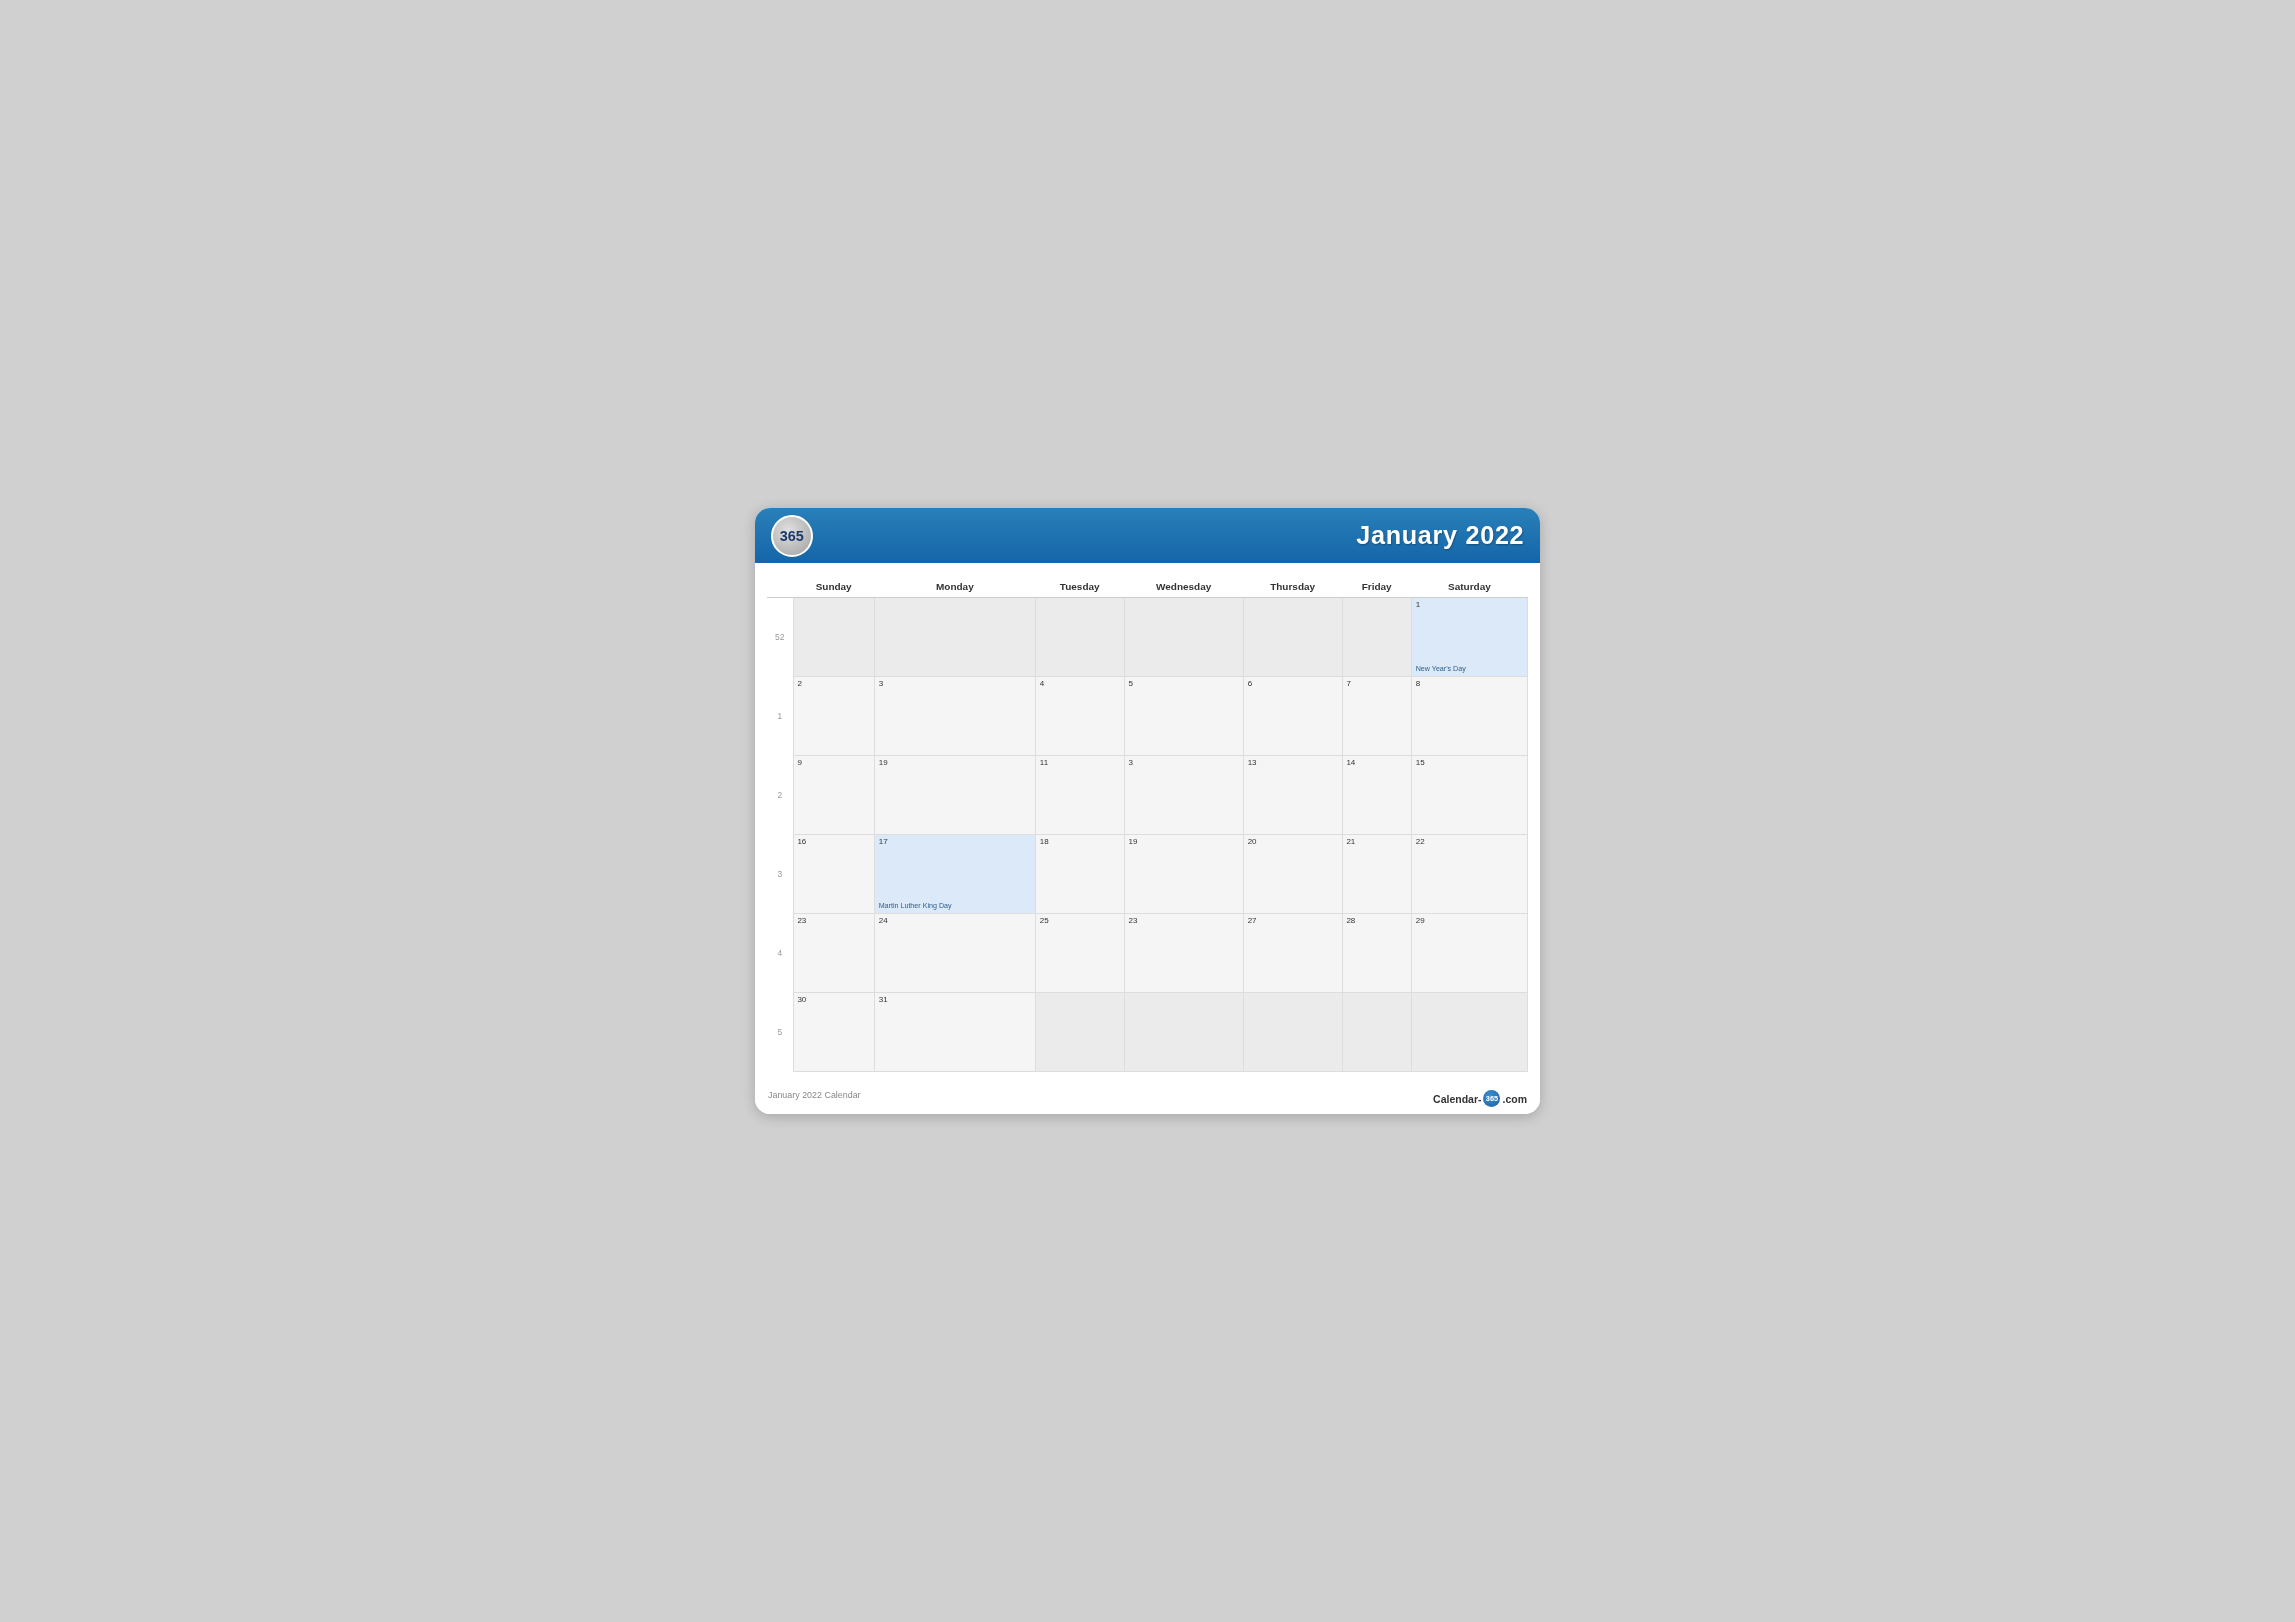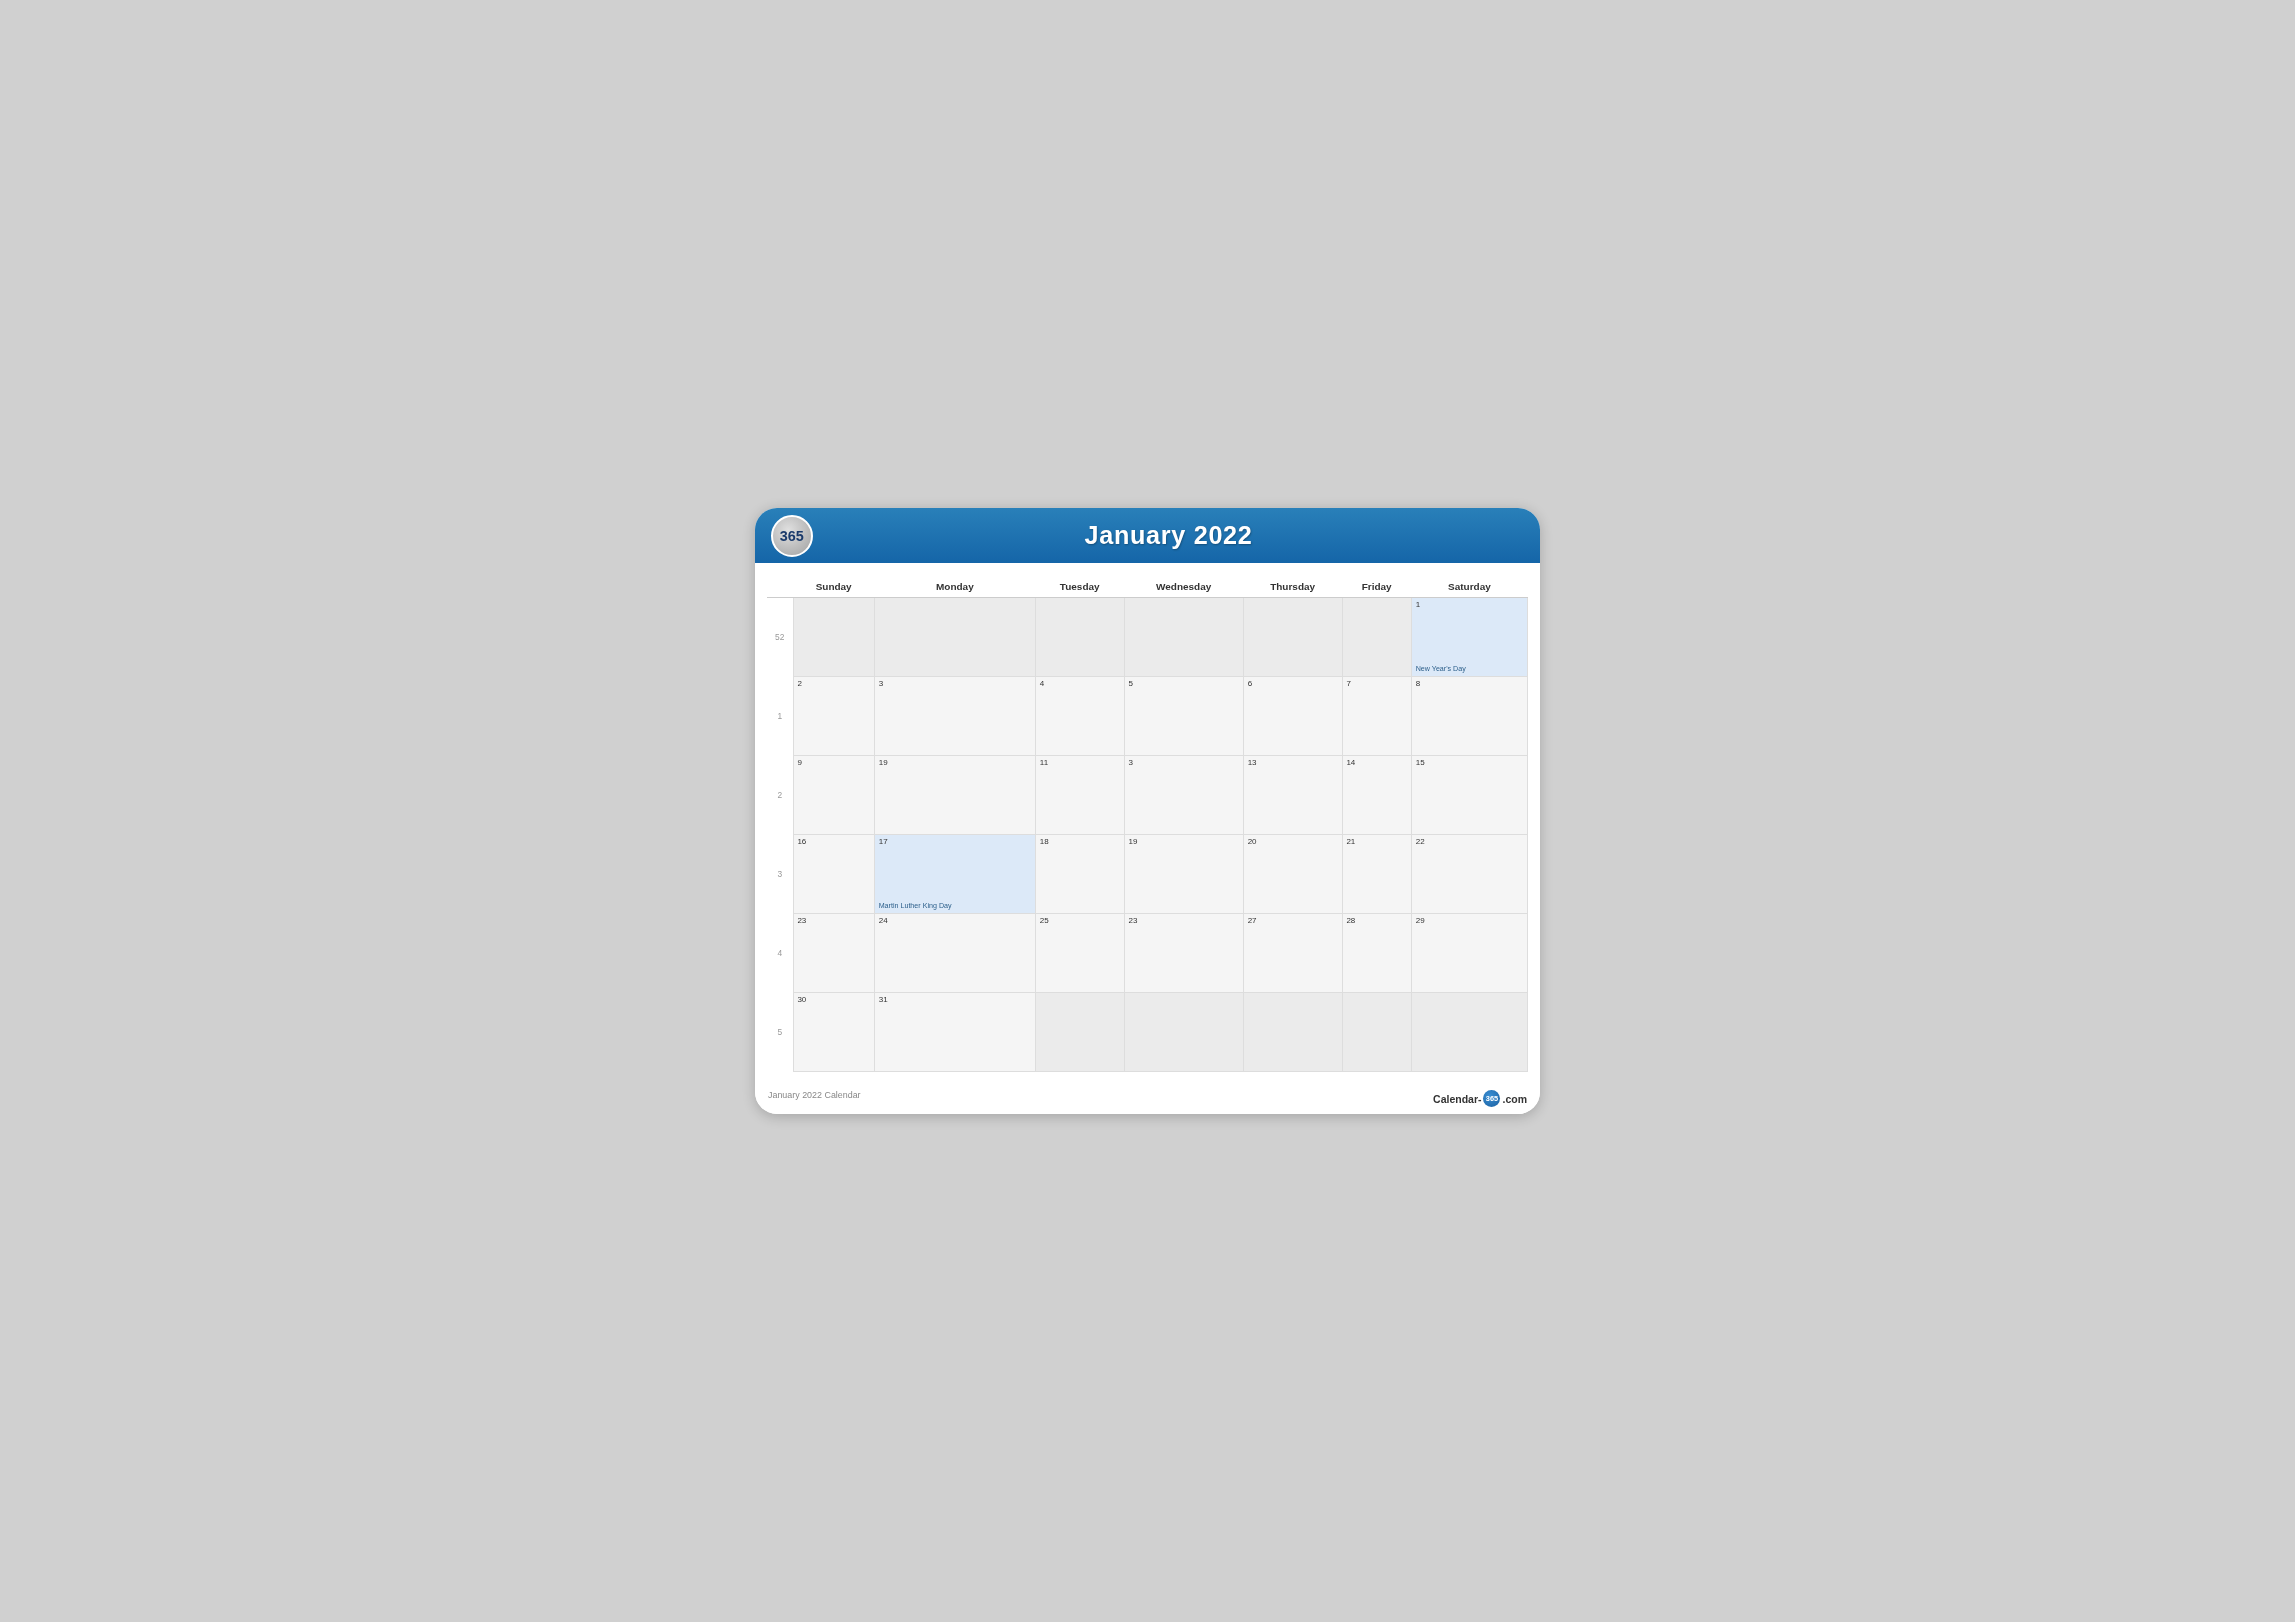--- a/index.html
+++ b/index.html
@@ -8,21 +8,21 @@
       display: flex;
       flex-direction: column;
       align-items: center;
       justify-content: center;
       min-height: 100vh;
       font-family: Arial, sans-serif;
       padding: 13px;
     }
     .calendar-wrapper {
       background: #fff;
-      border-radius: 22px;
+      border-radius: 15px;
       box-shadow: 0 2.6px 13px rgba(0,0,0,0.2);
       overflow: hidden;
       width: 95vw;
       max-width: 785px;
     }
     .calendar-header {
       background: linear-gradient(180deg, #2980b9 0%, #1565a8 100%);
       display: flex;
       align-items: center;
       padding: 6.5px 15.7px;
@@ -40,21 +40,21 @@
       font-size: 14.4px;
       color: #1a3a6b;
       flex-shrink: 0;
       background: radial-gradient(circle at 40% 35%, #e0e0e0, #a0a0a0);
       border: 2px solid #fff;
       position: relative;
       z-index: 2;
     }
     .header-title {
       flex: 1;
-      text-align: center;
+      text-align: right;
       font-size: 2.4em;
       font-weight: bold;
       color: #fff;
       letter-spacing: 0.7px;
       text-shadow: 0.7px 0.7px 2px rgba(0,0,0,0.3);
     }
     .calendar-body {
       padding: 12px;
       background: #fff;
     }

